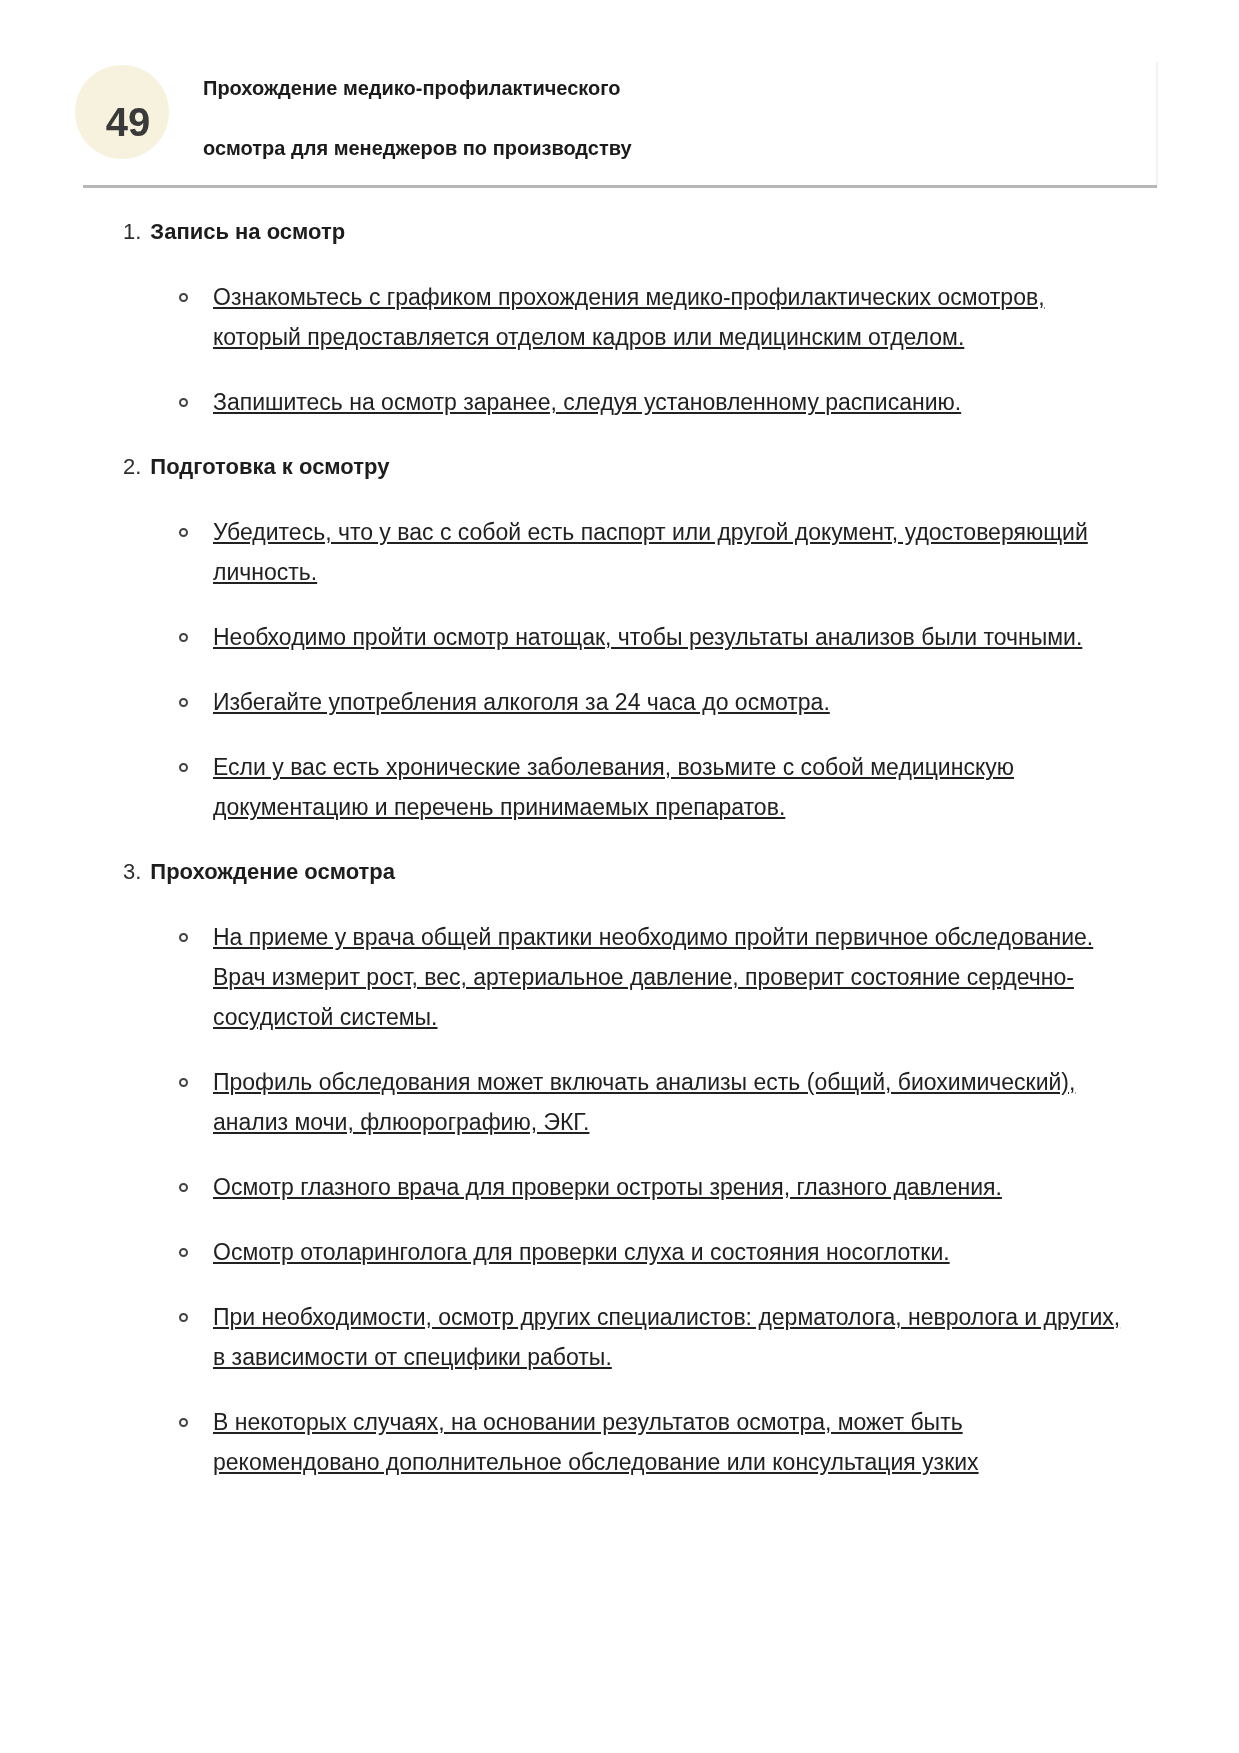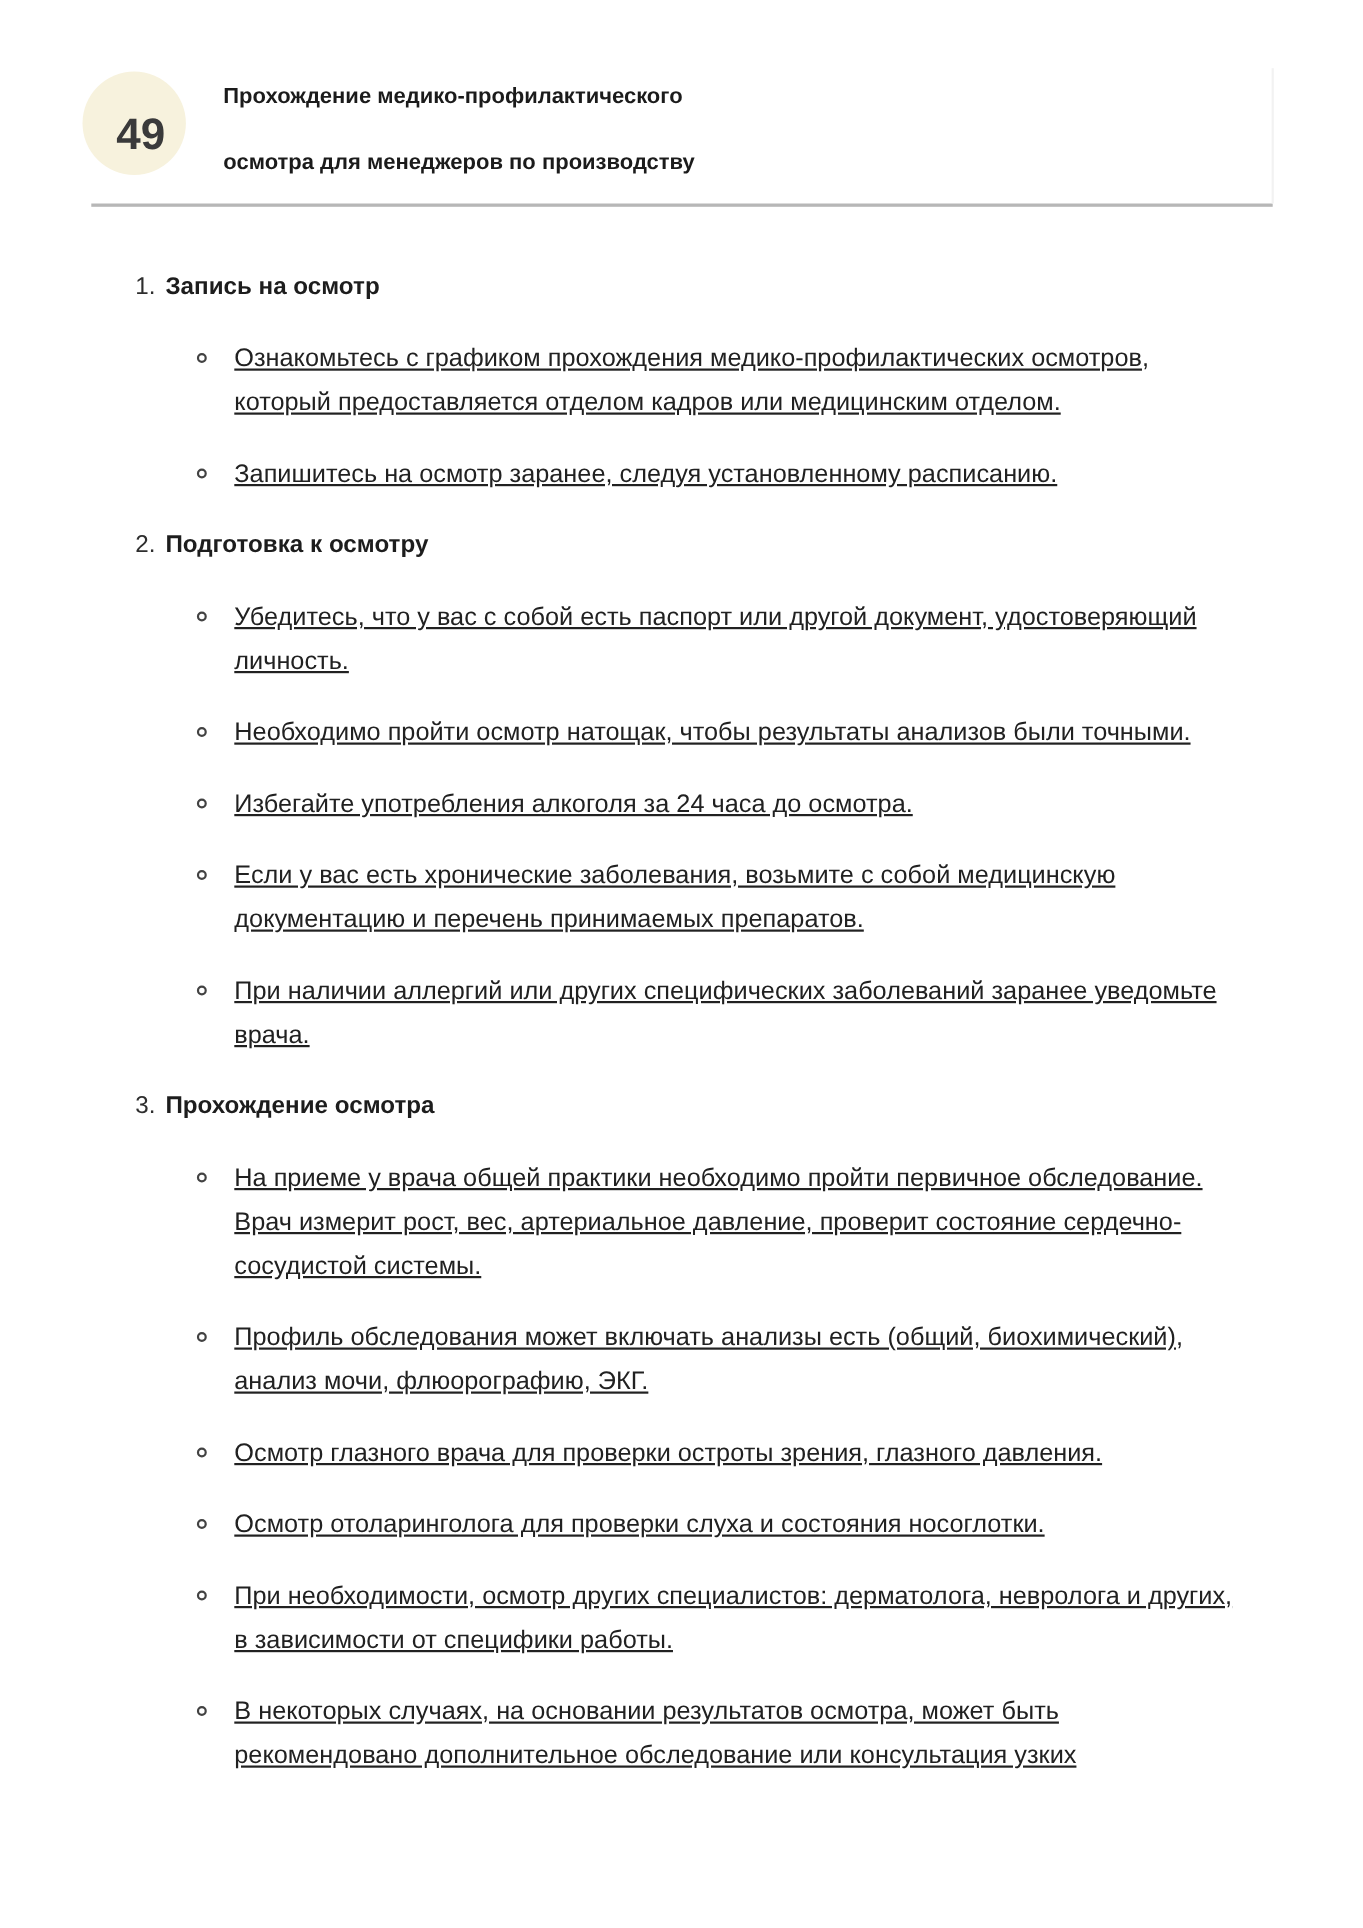--- a/index.html
+++ b/index.html
@@ -37,21 +37,21 @@
   .divider{
     position:absolute;left:83px;top:185px;width:1074px;height:3px;
     background:var(--divider);
   }
   .header-edge{
     position:absolute;left:1156px;top:62px;width:2px;height:123px;
     background:var(--edge);
   }
 
   
-  .content{padding-top:52px;}
+  .content{padding-top:24px;}
   .sec-heading{
     padding-left:123px;font-size:22px;line-height:40px;margin-bottom:25px;
     color:var(--text);
   }
   .sec-num{font-weight:normal;margin-right:9px;color:#2e2e2e;}
   .sec-title{font-weight:bold;color:#1d1d1d;}
   ul.bullets{list-style:none;}
   li.bullet{
     position:relative;padding-left:213px;padding-right:104px;
     font-size:23px;line-height:40px;margin-bottom:25px;color:var(--text);text-decoration:underline;
@@ -110,24 +110,20 @@
           <span class="bullet-text">Необходимо пройти осмотр натощак, чтобы результаты анализов были точными.</span>
         </li>
         <li class="bullet">
           <span class="ring"></span>
           <span class="bullet-text">Избегайте употребления алкоголя за 24 часа до осмотра.</span>
         </li>
         <li class="bullet">
           <span class="ring"></span>
           <span class="bullet-text">Если у вас есть хронические заболевания, возьмите с собой медицинскую документацию и перечень принимаемых препаратов.</span>
         </li>
-        <li class="bullet">
-          <span class="ring"></span>
-          <span class="bullet-text">При наличии аллергий или других специфических заболеваний заранее уведомьте врача.</span>
-        </li>
       </ul>
     </section>
 
     <section class="sec">
       <div class="sec-heading">
         <span class="sec-num">3.</span><span class="sec-title">Прохождение осмотра</span>
       </div>
       <ul class="bullets">
         <li class="bullet">
           <span class="ring"></span>

